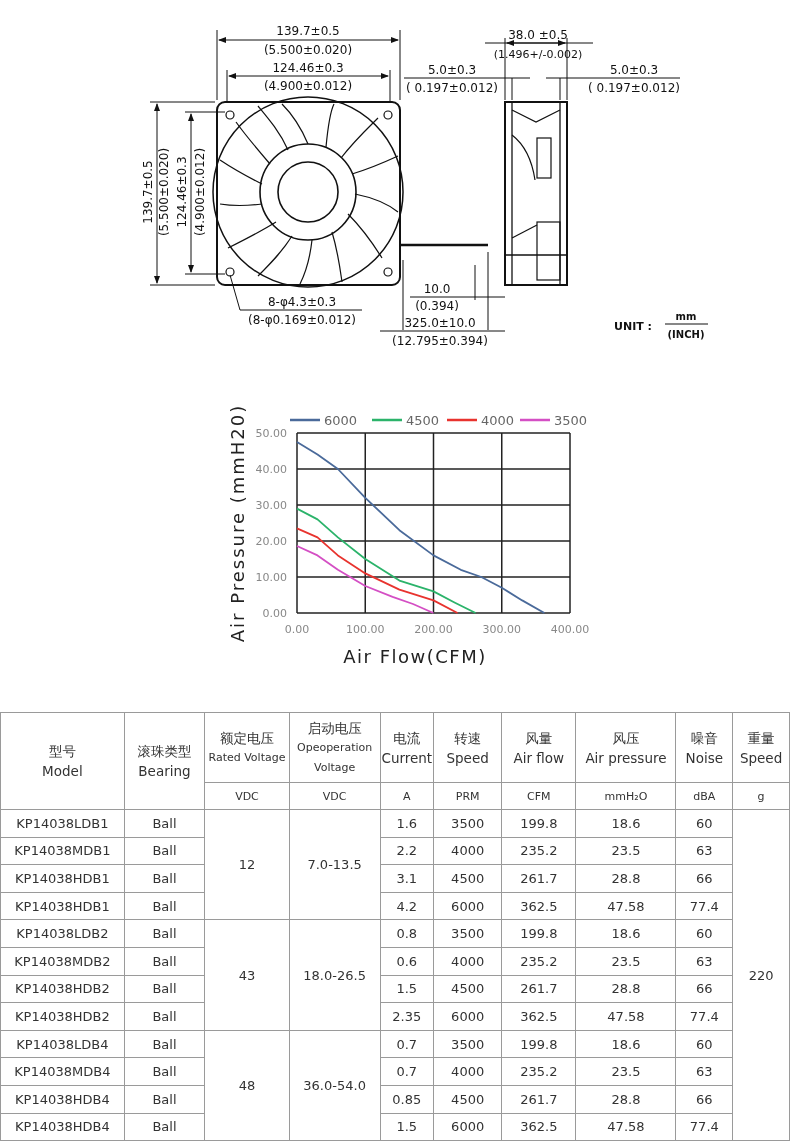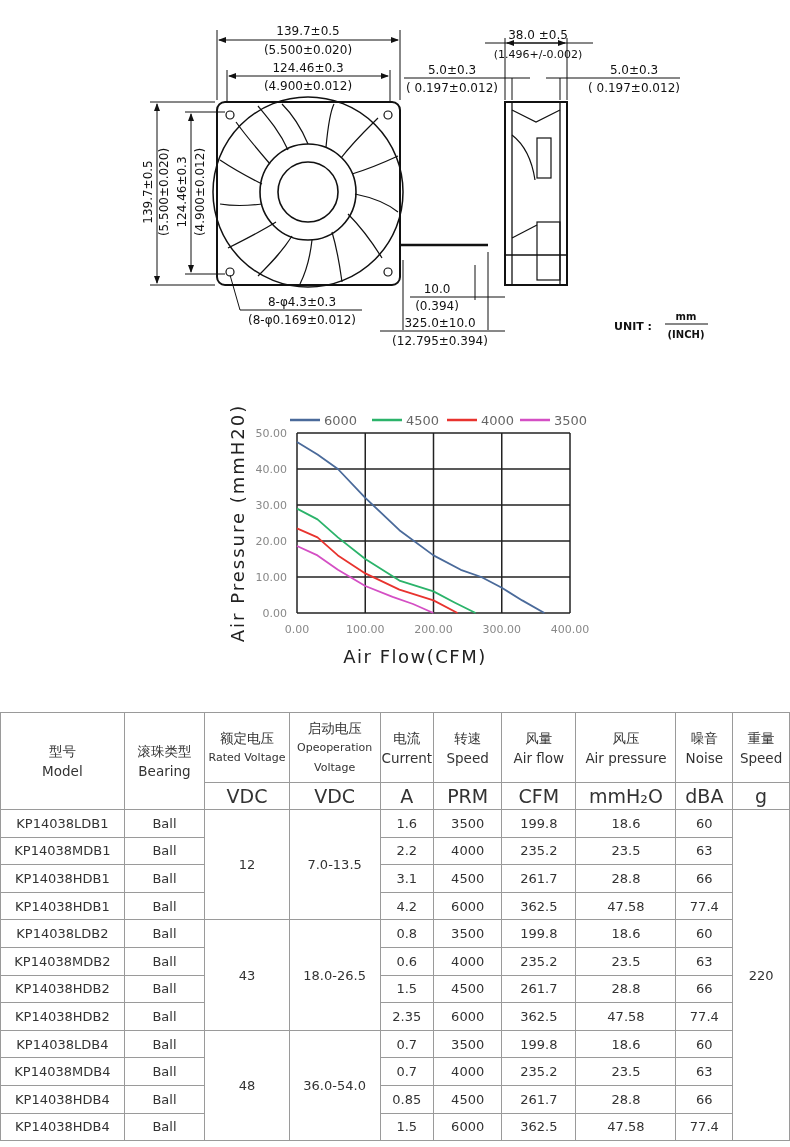--- a/index.html
+++ b/index.html
@@ -7,21 +7,21 @@
   .drawing { position: absolute; left: 0; top: 0; width: 724px; height: 370px; }
   .drawing svg text { font-family: "DejaVu Sans", sans-serif; }
   .chart { position: absolute; left: 0; top: 395px; width: 790px; height: 290px; }
   .chart svg text { font-family: "DejaVu Sans", sans-serif; }
   .specs { position: absolute; left: 0; top: 712px; width: 790px; }
   table { border-collapse: collapse; width: 790px; table-layout: fixed; font-family: "DejaVu Sans", sans-serif; font-size: 13px; color: #333; }
   td, th { border: 1px solid #9a9a9a; text-align: center; vertical-align: middle; padding: 0; font-weight: normal; }
   th { font-size: 13.5px; line-height: 20px; }
   th .small { font-size: 11px; }
   tbody td { height: 26.6px; }
-  .unit-row td { height: 26px; font-size: 19px; }
+  .unit-row td { height: 26px; font-size: 11px; }
 </style>
 </head>
 <body>
 
 <div class="drawing">
 <svg width="790" height="370" viewBox="0 0 790 370" xmlns="http://www.w3.org/2000/svg">
   <defs>
     <marker id="arr" markerWidth="8" markerHeight="6" refX="7" refY="3" orient="auto-start-reverse">
       <path d="M0,0 L8,3 L0,6 Z" fill="#111"></path>
     </marker>

